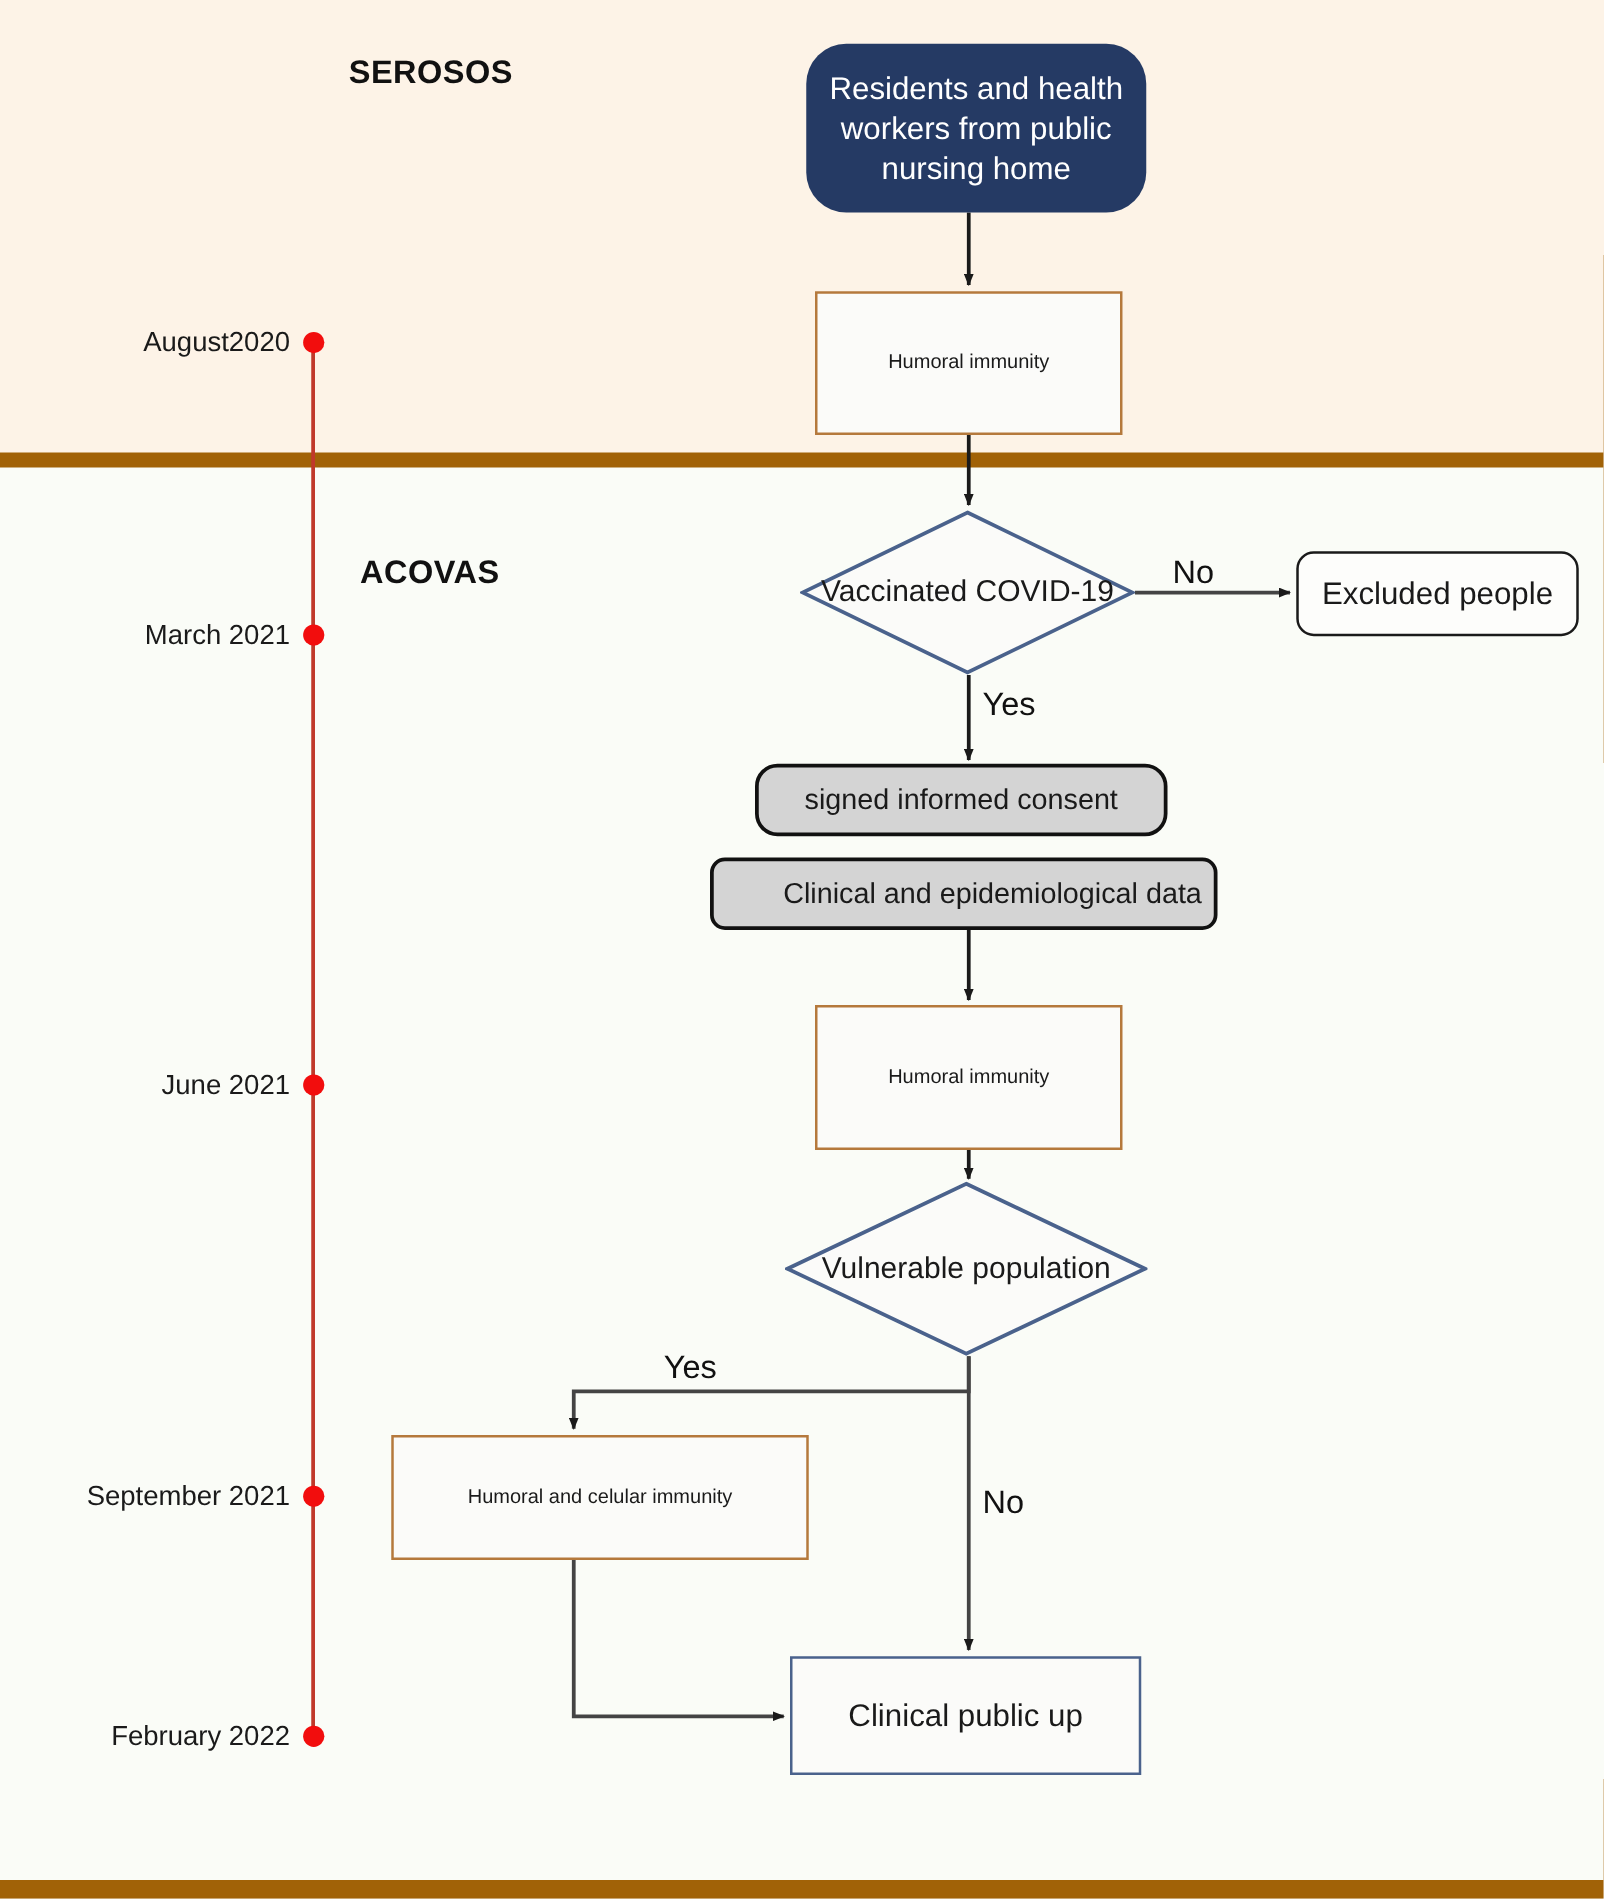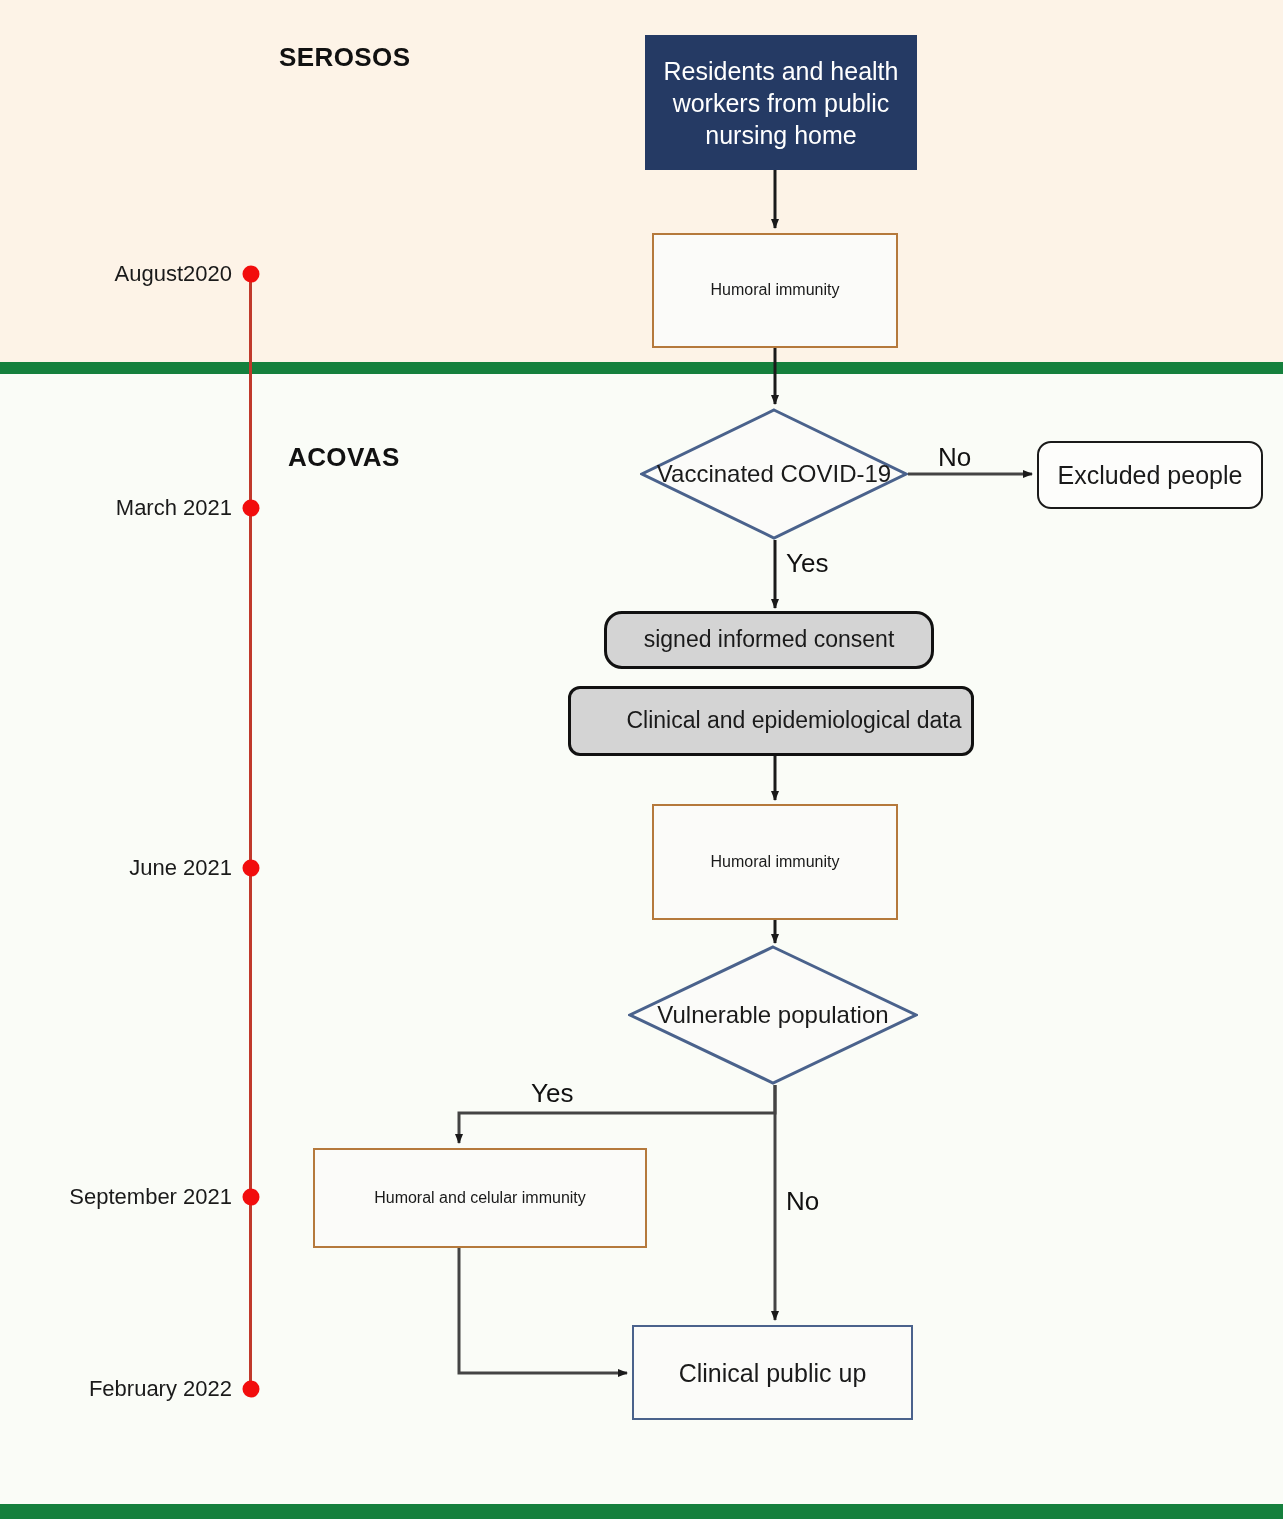--- a/index.html
+++ b/index.html
@@ -4,21 +4,21 @@
 <style>
   html, body {
     margin: 0;
     padding: 0;
     background: #ffffff;
   }
   #page {
     position: relative;
     width: 1283px;
     height: 1519px;
-    background: #15803d;
+    background: #a16207;
     font-family: "Liberation Sans", sans-serif;
     overflow: hidden;
   }
   
   .band-serosos {
     position: absolute;
     left: 0; top: 0;
     width: 1283px; height: 362px;
     background: #fdf3e7;
   }
@@ -190,36 +190,36 @@
 
     <line x1="775" y1="920" x2="775" y2="943" stroke="#1a1a1a" stroke-width="3" marker-end="url(#arrowhead)"></line>
 
     <path d="M775,1085 L775,1113 L459,1113 L459,1143" fill="none" stroke="#444444" stroke-width="3" marker-end="url(#arrowhead)"></path>
 
     <line x1="775" y1="1085" x2="775" y2="1320" stroke="#444444" stroke-width="3" marker-end="url(#arrowhead)"></line>
 
     <path d="M459,1248 L459,1373 L627,1373" fill="none" stroke="#444444" stroke-width="3" marker-end="url(#arrowhead)"></path>
   </svg>
 
-  <div class="node node-navy" style="left:645px; top:35px; width:272px; height:135px;">Residents and health workers from public nursing home</div>
+  <div class="node node-navy" style="left:645px; top:35px; width:272px; height:135px;border-radius:32px;">Residents and health workers from public nursing home</div>
 
   <div class="node node-orange" style="left:652px; top:233px; width:246px; height:115px;">Humoral immunity</div>
 
   <div class="diamond-wrap" style="left:640px; top:408px; width:268px; height:132px;">
     <svg class="diamond-shape" viewBox="0 0 268 132" preserveAspectRatio="none">
       <polygon points="134,2 266,66 134,130 2,66" fill="#fbfbf9" stroke="#4a628c" stroke-width="3"></polygon>
     </svg>
     <div class="diamond-label">Vaccinated COVID-19</div>
   </div>
 
   <div class="node node-white-round" style="left:1037px; top:441px; width:226px; height:68px;">Excluded people</div>
 
   <div class="node node-gray" style="left:604px; top:611px; width:330px; height:58px;border-radius:18px;">signed informed consent</div>
 
-  <div class="node node-gray" style="left:568px; top:686px; width:406px; height:70px;padding-left:46px;">Clinical and epidemiological data</div>
+  <div class="node node-gray" style="left:568px; top:686px; width:406px; height:58px;padding-left:46px;">Clinical and epidemiological data</div>
 
   <div class="node node-orange" style="left:652px; top:804px; width:246px; height:116px;">Humoral immunity</div>
 
   <div class="diamond-wrap" style="left:628px; top:945px; width:290px; height:140px;">
     <svg class="diamond-shape" viewBox="0 0 290 140" preserveAspectRatio="none">
       <polygon points="145,2 288,70 145,138 2,70" fill="#fbfbf9" stroke="#4a628c" stroke-width="3"></polygon>
     </svg>
     <div class="diamond-label">Vulnerable population</div>
   </div>
 

